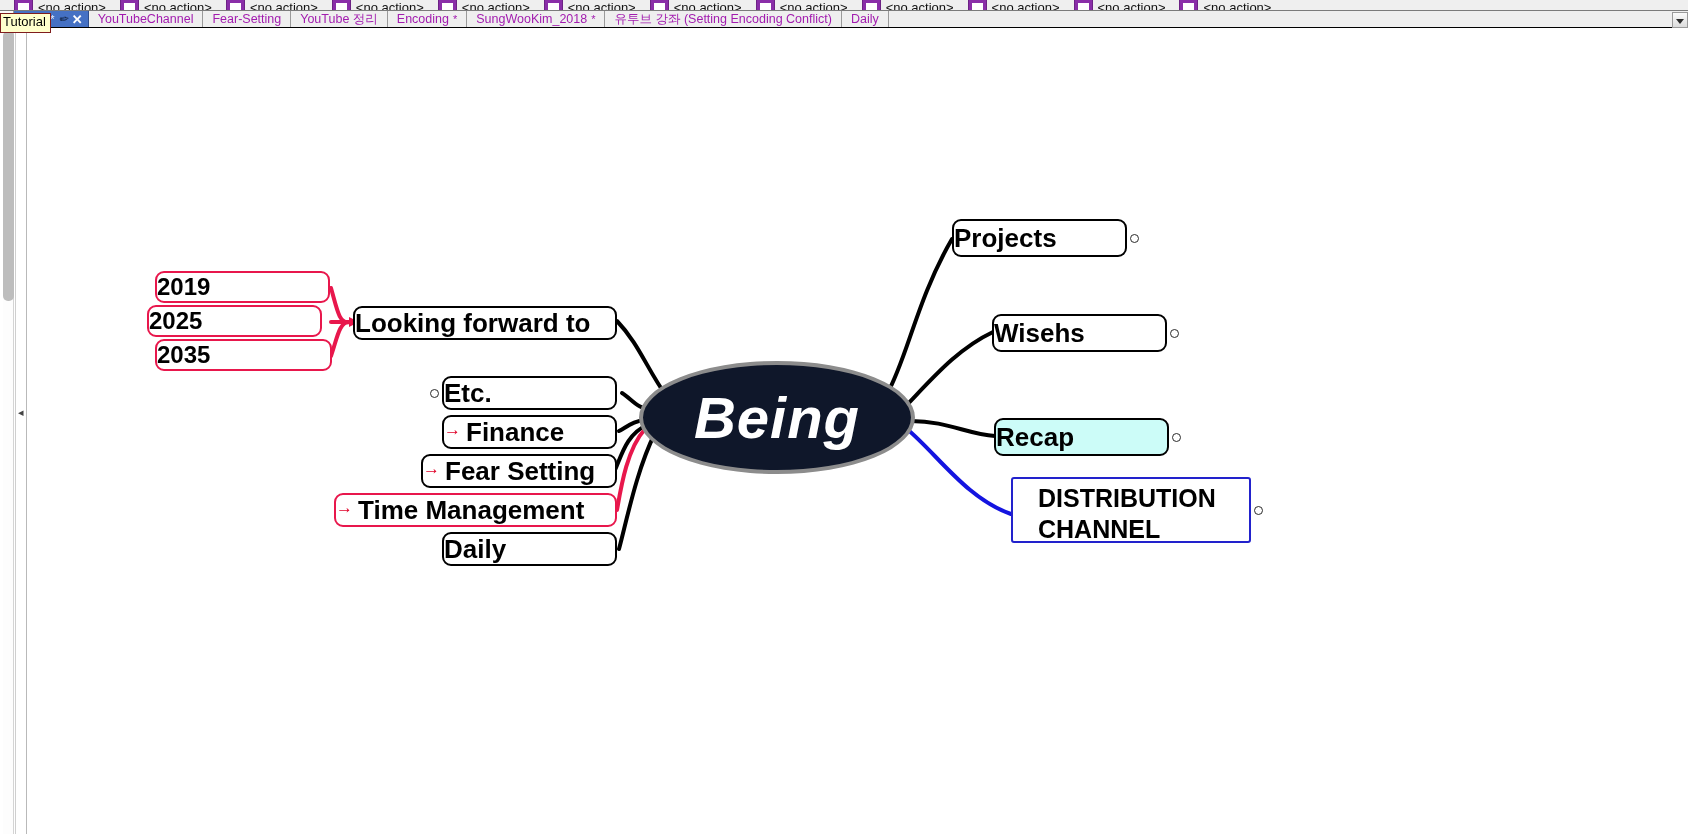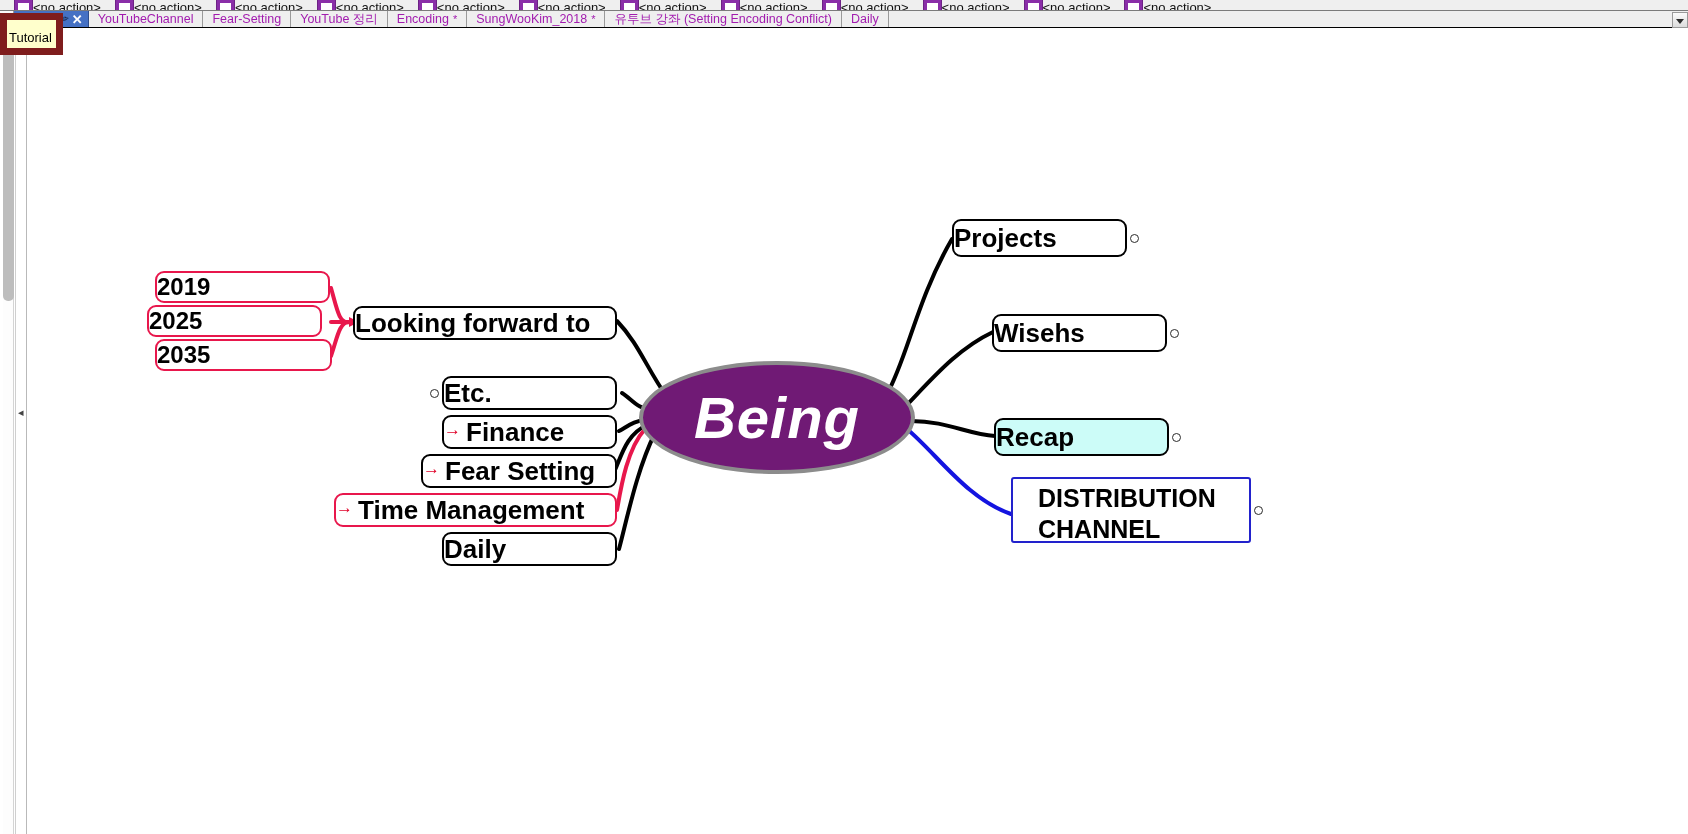--- a/index.html
+++ b/index.html
@@ -26,20 +26,21 @@
     height: 11px;
     background: #efefef;
     border-bottom: 1px solid #7b7b7b;
     overflow: hidden;
     display: flex;
     align-items: flex-end;
   }
   .tb-item {
     display: flex;
     align-items: flex-end;
+    gap: 5px;
     margin-left: 14px;
     height: 11px;
     flex: 0 0 auto;
     text-align: right;
   }
   .tb-icon {
     width: 19px; height: 16px;
     background: #8a2ea8;
     border: 1px solid #6d2285;
     margin-bottom: -5px;
@@ -116,24 +117,24 @@
     color: #ffffff;
     font-weight: bold;
     line-height: 1;
   }
 
   
   .tooltip {
     position: absolute;
     left: 0; top: 13px;
     background: #ffffcc;
-    border: 7px solid #7f1d1d;
+    border: 1px solid #7f1d1d;
     font-size: 13px;
     color: #000;
-    padding: 11px 4px 2px 2px;
+    padding: 1px 4px 2px 2px;
     z-index: 60;
     line-height: 1.15;
     white-space: nowrap;
   }
 
   
   .left-gutter {
     position: absolute;
     top: 29px; left: 0;
     width: 27px;
@@ -247,21 +248,21 @@
   }
   .collapse-dot.right { right: -14px; }
   .collapse-dot.left { left: -14px; }
 
   
   .central {
     position: absolute;
     display: flex;
     align-items: center;
     justify-content: center;
-    background: #701a75;
+    background: #0f172a;
     border: 4px solid #8c8c8c;
     border-radius: 50%;
     color: #ffffff;
     font-style: italic;
     font-weight: bold;
     letter-spacing: 1px;
   }
 </style>
 </head>
 <body>

